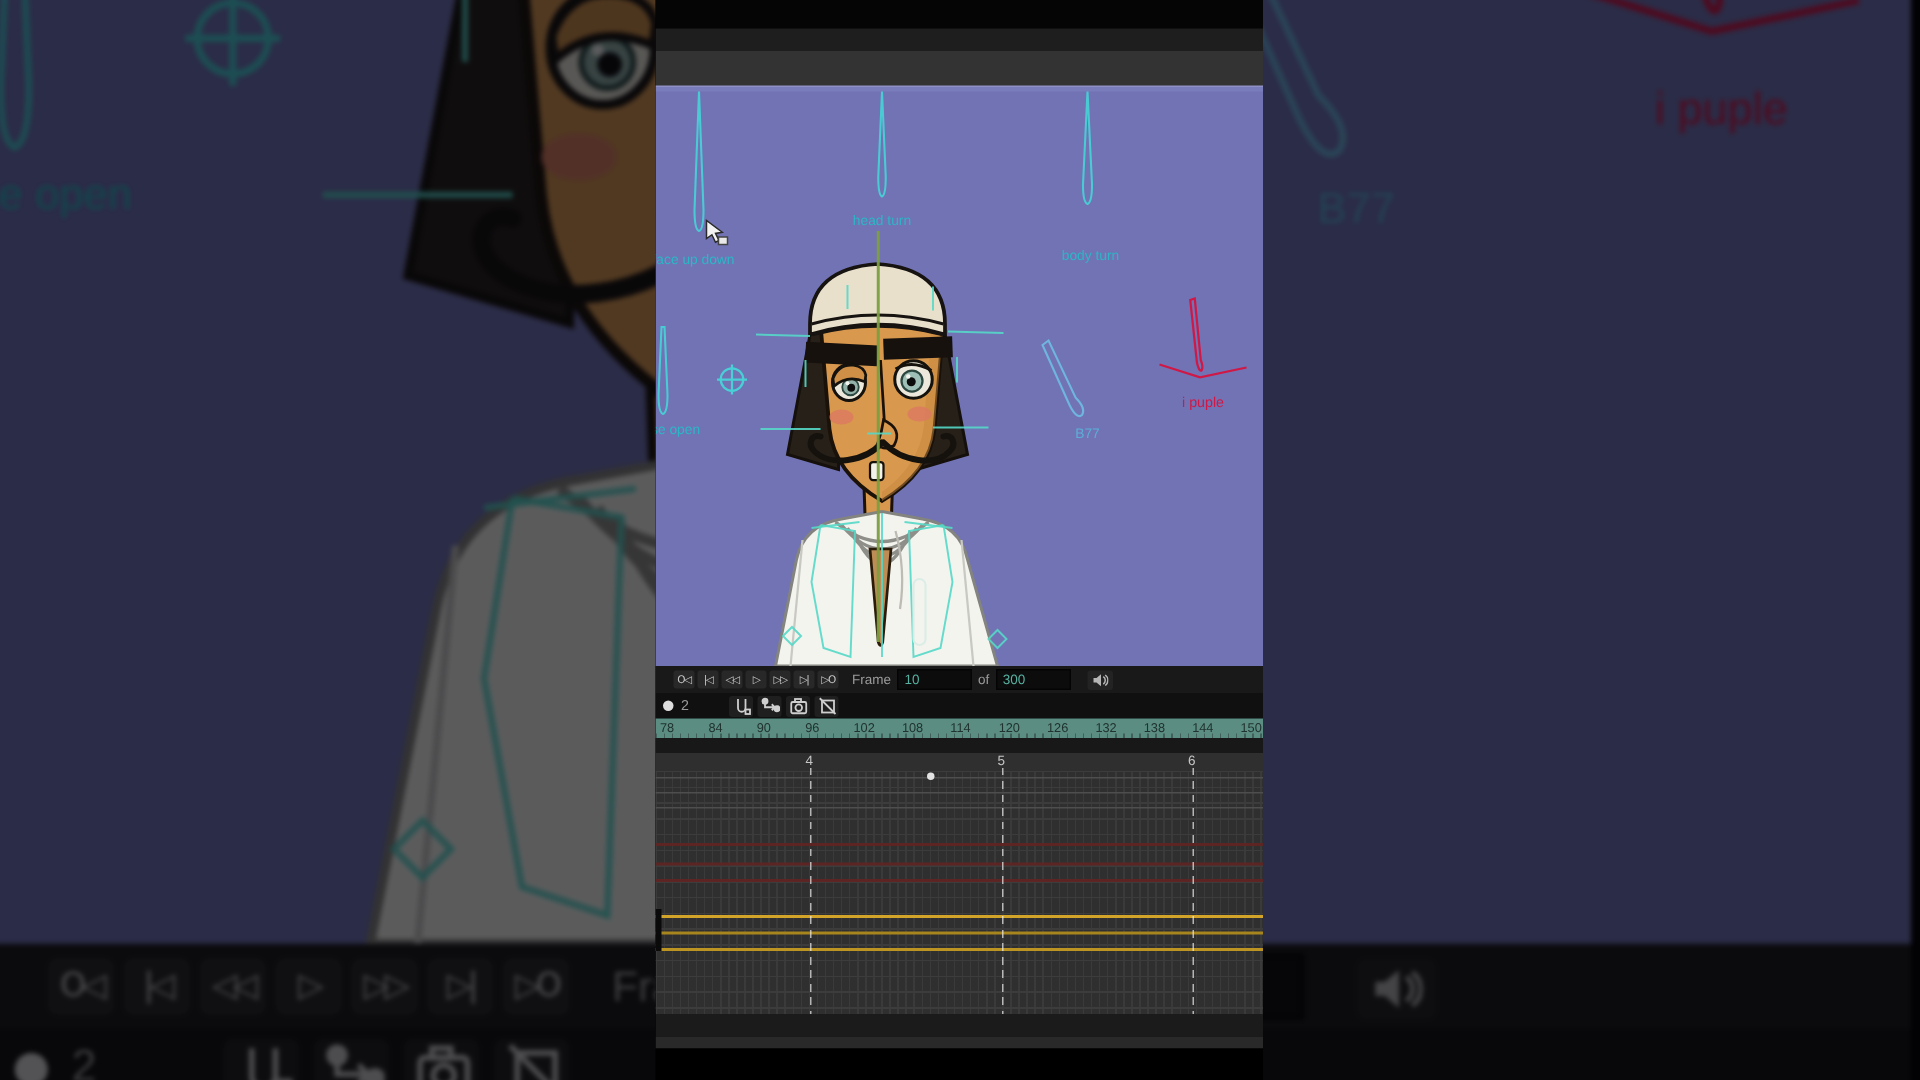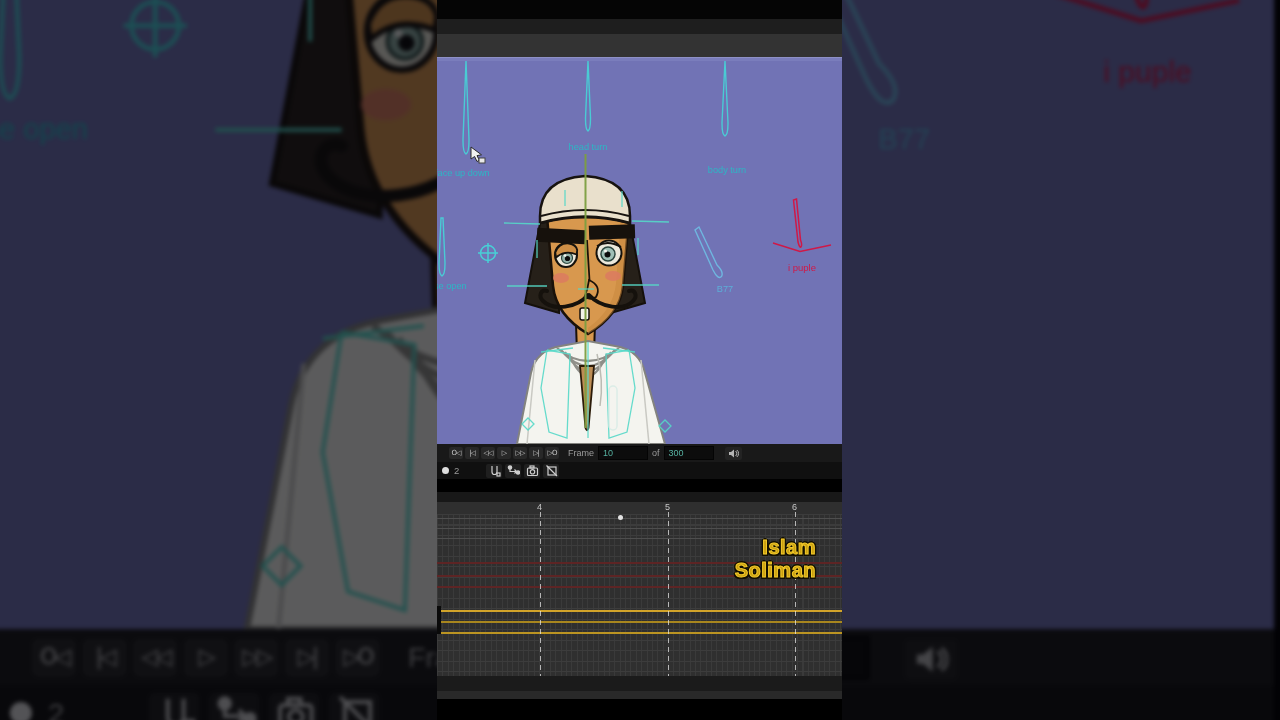--- a/index.html
+++ b/index.html
@@ -356,20 +356,37 @@
         </svg>
       </div>
       <div class="tool-btn">
         <svg width="13" height="13" viewBox="0 0 13 13">
           <rect x="3" y="3" width="8" height="8"></rect>
             <path d="M1.5,1.5 L12,12"></path>
         </svg>
       </div>
     </div>
 
+    <div class="sec s-ruler">
+      <div style="position:absolute;inset:0;">
+          <span class="rtick" style="left: 3px;">78</span>
+          <span class="rtick" style="left: 35.25px;">84</span>
+          <span class="rtick" style="left: 67.5px;">90</span>
+          <span class="rtick" style="left: 99.75px;">96</span>
+          <span class="rtick" style="left: 132px;">102</span>
+          <span class="rtick" style="left: 164.25px;">108</span>
+          <span class="rtick" style="left: 196.5px;">114</span>
+          <span class="rtick" style="left: 228.75px;">120</span>
+          <span class="rtick" style="left: 261px;">126</span>
+          <span class="rtick" style="left: 293.25px;">132</span>
+          <span class="rtick" style="left: 325.5px;">138</span>
+          <span class="rtick" style="left: 357.75px;">144</span>
+          <span class="rtick" style="left: 390px;">150</span>
+        </div>
+    </div>
     <div class="sec s-gap"></div>
 
     <div class="sec s-grid">
       <div class="grid-lines"></div>
       <div class="hline" style="top:16px"></div>
       <div class="hline" style="top:26px"></div>
       <div class="hline" style="top:36px"></div>
       <div class="redline" style="top:60px"></div>
       <div class="redline" style="top:73px"></div>
       <div class="redline" style="top:84px"></div>
@@ -383,20 +400,16 @@
       <div class="sec-line" style="left:231px"></div>
       <div class="sec-line" style="left:358px"></div>
       <div class="kf-dot" style="left:181px;top:13px"></div>
       <div class="grid-notch"></div>
     </div>
 
     <div class="sec s-b1"></div>
     <div class="sec s-b2"></div>
     <div class="sec s-botblack"></div>
 
-    <div class="watermark">
-      <div>Islam</div>
-      <div>Soliman</div>
-    </div>
   </div>
 
   <div class="bg-dim"></div>
 </div>
 
 </body></html>

